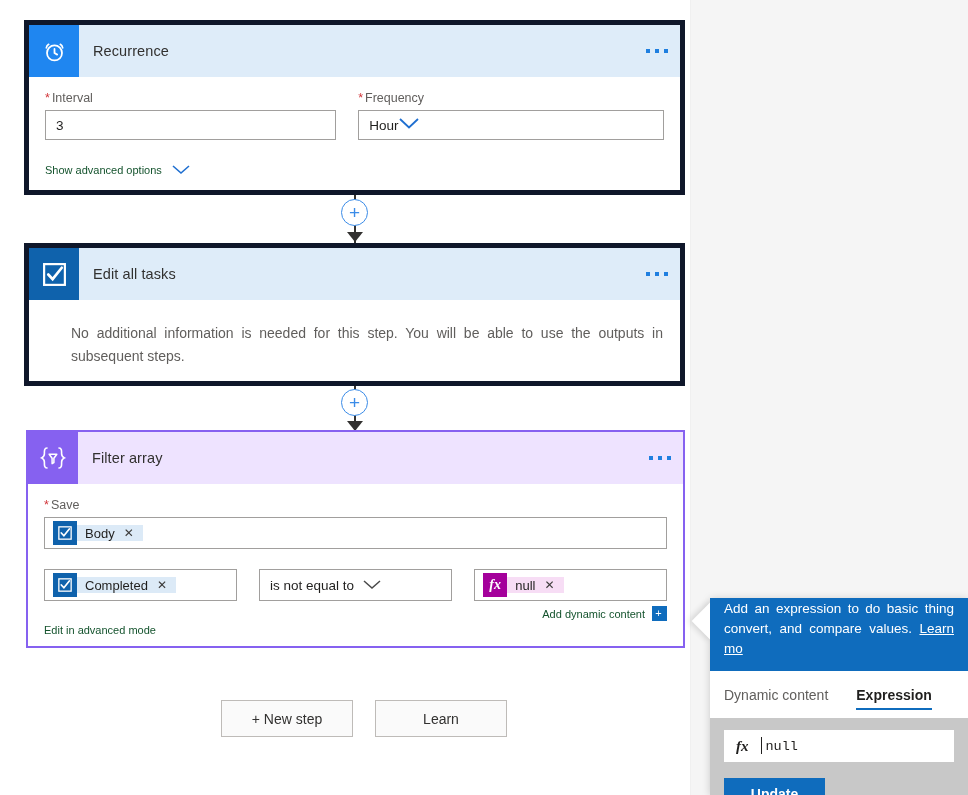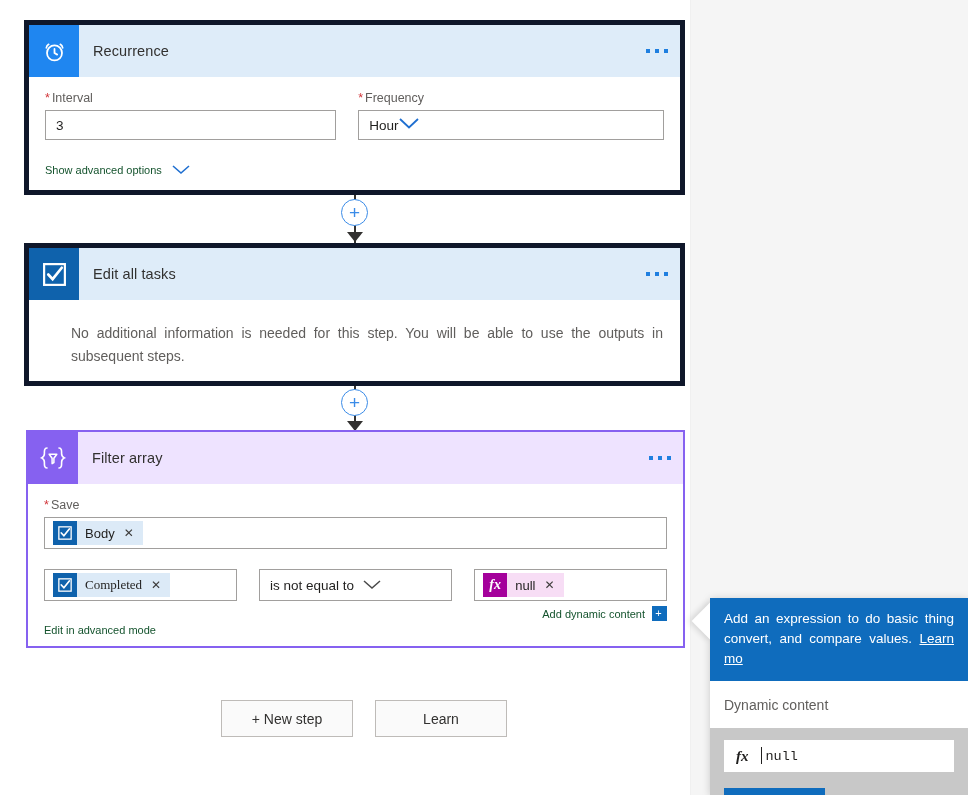--- a/index.html
+++ b/index.html
@@ -65,21 +65,21 @@
   .adv-row{ display:flex; align-items:center; gap:9px; margin-top:22px; }
 
   
   .token{ display:inline-flex; align-items:center; height:24px; }
   .token .tok-ico{
     width:24px; height:24px; flex:0 0 24px;
     display:flex; align-items:center; justify-content:center;
   }
   .token .tok-label{
     display:flex; align-items:center; gap:9px;
-    padding:0 9px 0 8px; height:24px;
+    padding:0 9px 0 8px; height:16px;
     font-size:13px; color:#201f1e;
   }
   .token .tok-x{ font-size:12px; color:#3b3a39; cursor:pointer; }
 
   .tok-blue .tok-ico{ background:#0f62ac; }
   .tok-blue .tok-label{ background:#dceaf7; }
   .tok-pink .tok-ico{ background:#a4009b; }
   .tok-pink .tok-label{ background:#f7ddf5; }
 
   .fx-glyph{ font-family:"Liberation Serif", serif; font-style:italic; font-weight:700;
@@ -111,21 +111,21 @@
   
   .flyout{
     position:absolute; left:710px; top:598px; width:258px; height:197px;
     background:#fff; box-shadow:0 1px 8px rgba(0,0,0,.18);
   }
   .flyout-beak{
     position:absolute; left:-13px; top:10px; width:26px; height:26px;
     background:#fff; transform:rotate(45deg); box-shadow:-2px 2px 6px rgba(0,0,0,.14);
   }
   .flyout-banner{
-    background:#0f6cbd; color:#fff; padding:11px 14px 12px 14px;
+    background:#0f6cbd; color:#fff; padding:1px 14px 12px 14px;
     font-size:13.5px; line-height:20px; text-align:justify; position:relative; z-index:2;
   }
   .flyout-banner a{ color:#fff; text-decoration:underline; }
   .flyout-tabs{
     display:flex; gap:28px; padding:0 14px; height:47px; align-items:center;
     background:#fff; position:relative; z-index:2;
   }
   .tab{ font-size:14px; color:#605e5c; height:47px; display:flex; align-items:center;
         position:relative; cursor:pointer; }
   .tab.active{ color:#201f1e; font-weight:700; }
@@ -280,21 +280,21 @@
             </svg>
           </span>
           <span class="tok-label">
             <span>Body</span>
             <span class="tok-x">✕</span>
           </span>
         </span>
       </div>
 
       <div style="display:flex; gap:22px; margin-top:20px;">
-        <div class="txtbox" style="width:196px; height:32px; padding:0 4px 0 8px;font-family:Liberation Serif, serif;">
+        <div class="txtbox" style="width:196px; height:32px; padding:0 4px 0 8px;">
           <span class="token tok-blue">
             <span class="tok-ico">
               <svg width="16" height="16" viewBox="0 0 26 26" fill="none" stroke="#fff" stroke-width="2.1">
                 <rect x="3" y="3" width="20" height="20"></rect>
                 <path d="M7 13 L11.2 17.5 L20 6.5" stroke-width="2.8" stroke-linecap="round"></path>
               </svg>
             </span>
             <span class="tok-label">
               <span>Completed</span>
               <span class="tok-x">✕</span>
@@ -343,20 +343,21 @@
 
 </div>
 
 <div class="flyout">
   <div class="flyout-beak"></div>
   <div class="flyout-banner">
     <span>Add an expression to do basic thing convert, and compare values. </span><a href="#">Learn mo</a>
   </div>
   <div class="flyout-tabs">
     <div class="tab">Dynamic content</div>
+    <div class="tab active">Expression</div>
   </div>
   <div class="flyout-body">
     <div class="expr-input">
       <span class="expr-fx">fx</span>
       <span class="expr-val">null</span>
     </div>
     <div class="btn-primary">Update</div>
   </div>
 </div>
 

